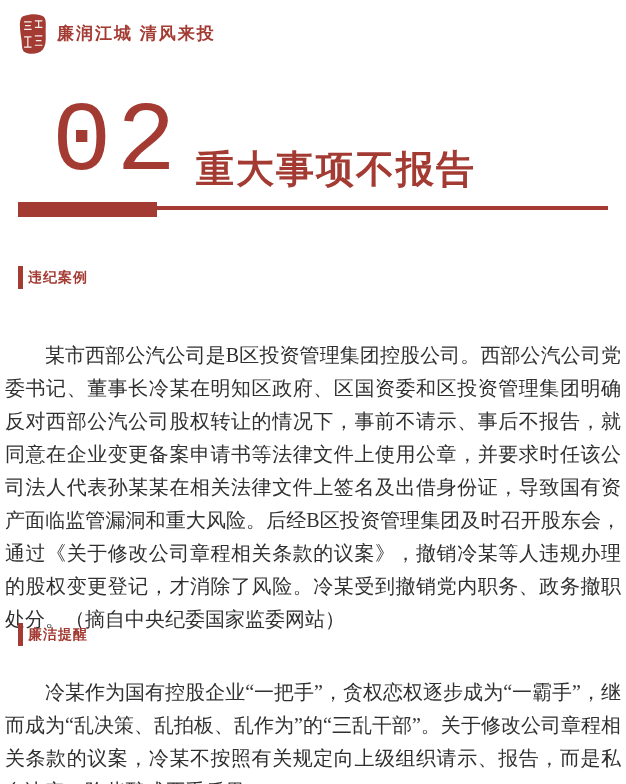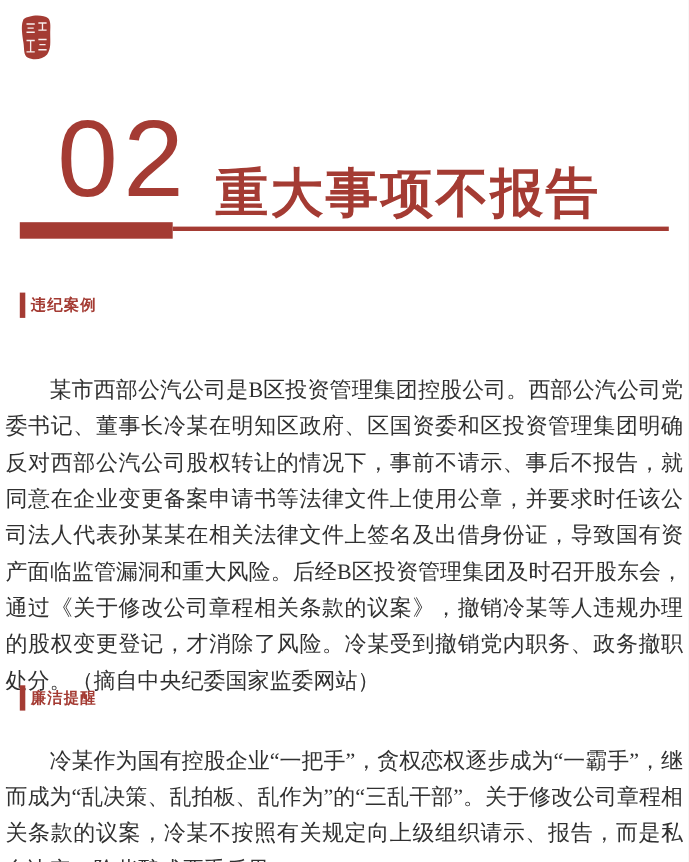--- a/index.html
+++ b/index.html
@@ -28,30 +28,30 @@
   .brand-text{
     color:var(--accent);
     font-size:17px;font-weight:700;
     letter-spacing:2px;
     line-height:42px;
     white-space:nowrap;
   }
   
   .big-number{
     position:absolute;left:52px;top:94px;
-    font-family:Liberation Sans, sans-serif;
+    font-family:Liberation Mono, monospace;
     font-weight:100;
     font-size:99px;line-height:1;
     letter-spacing:5px;
     color:var(--accent);
   }
   .section-title{
     position:absolute;left:196px;top:144px;
     color:var(--accent);
-    font-size:48px;font-weight:700;
+    font-size:38px;font-weight:700;
     letter-spacing:2px;
     white-space:nowrap;
     font-family:Liberation Mono, monospace;
   }
   
   .divider-thick{
     position:absolute;left:18px;top:202px;
     width:139px;height:15px;
     background:var(--accent);
   }
@@ -101,20 +101,21 @@
       <path class="seal-body" d="M9 2 C15 0 24 0.5 27.5 3.5 C30.5 6.5 29.5 13 29.5 19
                C29.5 26 30.5 33 26.5 38.5 C22.5 43.5 13 44.5 7.5 41.5
                C3.5 39.5 4.5 33 3.5 27 C2.5 20 1 11 3 6 C4 3 6.5 2.8 9 2 Z"></path>
       <g class="seal-marks">
         <path d="M18 8 h8 M22 8 v7 M18 15 h8"></path>
         <path d="M6.5 9 h8 M7.5 13 h6 M6.5 17 h8"></path>
         <path d="M18 24 h8 M19 29 h6 M18 34 h8"></path>
         <path d="M6.5 25 h8 M10.5 25 v11 M6.5 36 h8"></path>
       </g>
     </svg>
+    <div class="brand-text">廉润江城 清风来投</div>
   </div>
 
   <div class="big-number">02</div>
   <h1 class="section-title">重大事项不报告</h1>
   <div class="divider-thick"></div>
   <div class="divider-line"></div>
 
   <div class="sec-heading sec-heading-1">
     <span class="tick"></span>
     <span>违纪案例</span>

